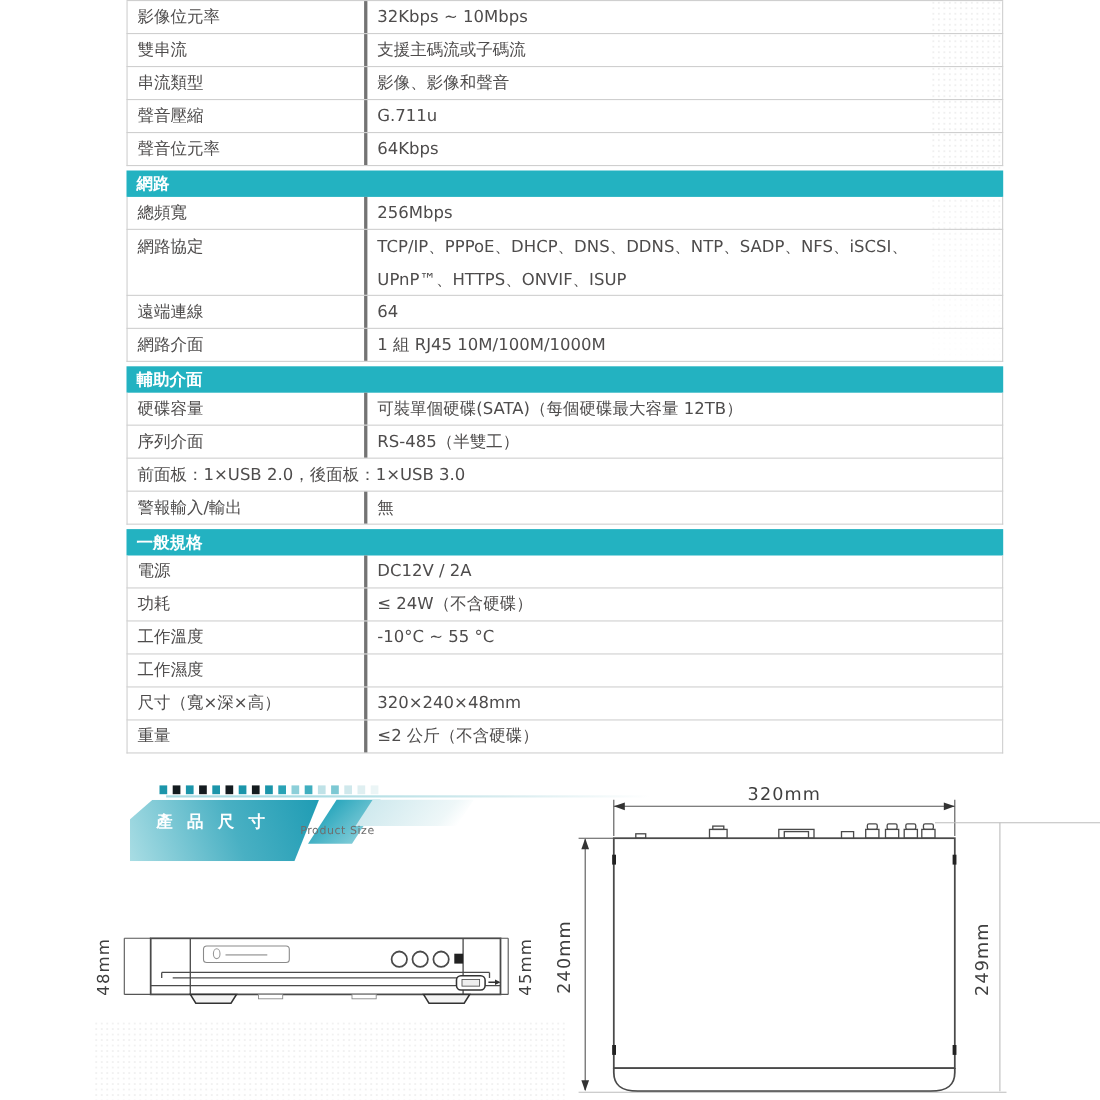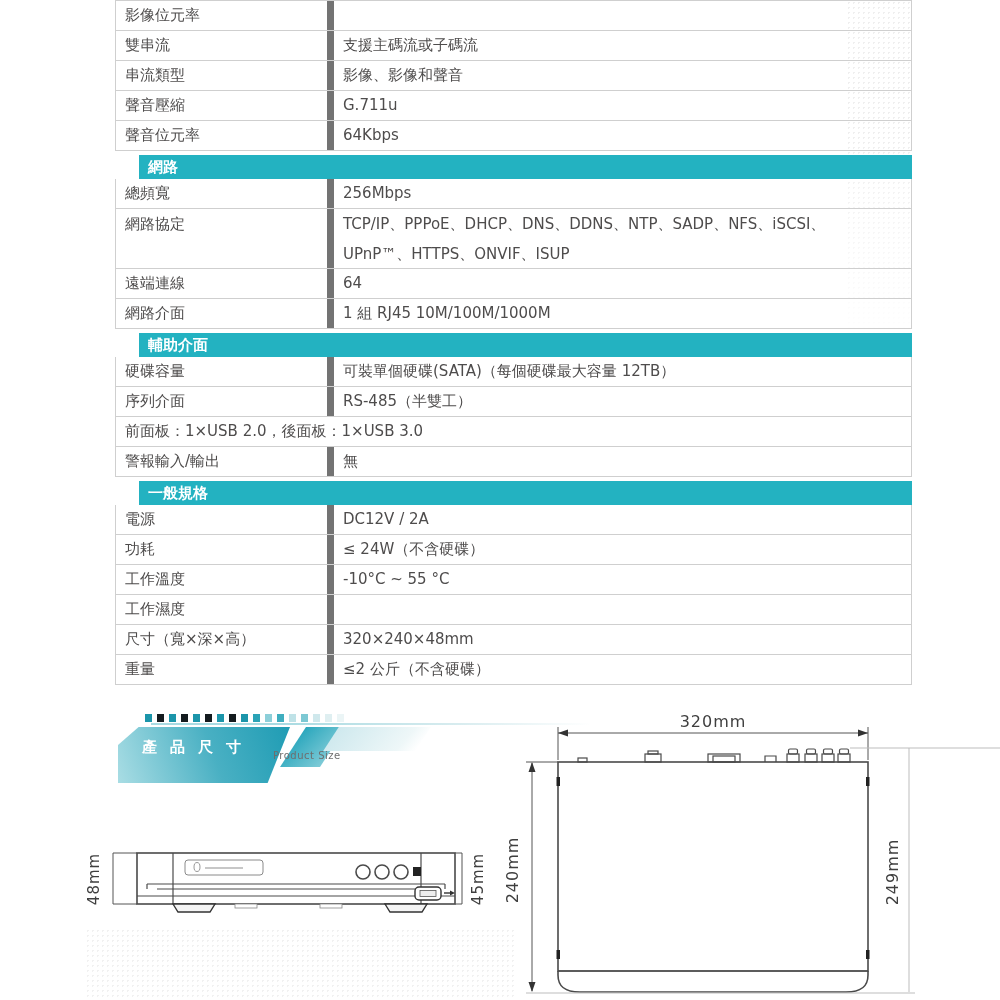--- a/index.html
+++ b/index.html
@@ -26,32 +26,32 @@
     color:#4e4c4c;font-size:15px;
   }
   .spec-table .row{
     display:flex;box-sizing:border-box;height:30px;
     border-bottom:1px solid #cfcfcf;border-left:1px solid #cfcfcf;border-right:1px solid #cfcfcf;
     background:transparent;
   }
   .spec-table .row.dbl{height:60px;justify-content:flex-end;}
   .spec-table .lbl{
     box-sizing:border-box;width:218px;flex:0 0 218px;
-    border-right:7px solid #737373;
+    border-right:3px solid #737373;
     padding-left:9px;line-height:29px;white-space:nowrap;overflow:hidden;
   }
   .spec-table .val{
     box-sizing:border-box;flex:1;padding-left:9px;line-height:29px;white-space:nowrap;overflow:hidden;
   }
   .spec-table .dbl .lbl,.spec-table .dbl .val{line-height:30px;}
   .spec-table .dbl .val div{line-height:30px;}
   .spec-table .sec{
     box-sizing:border-box;height:24px;margin-top:4px;
     background:#23b2c1;color:#ffffff;font-weight:bold;
-    padding-left:9px;line-height:24px;font-size:15px;margin-left:24px;
+    padding-left:9px;line-height:24px;font-size:15px;
   }
 
   
   .banner-wrap{position:absolute;left:115px;top:703px;width:400px;height:95px;}
   .sq-row{position:absolute;left:30px;top:11px;display:flex;gap:5px;}
   .sq-row span{width:7px;height:8px;display:block;}
   .fade-line{
     position:absolute;left:36px;top:20px;width:440px;height:2px;
     background:linear-gradient(to right,#a9dbe2 30%,#d8ecef 70%,transparent);
   }
@@ -90,20 +90,21 @@
 </style>
 </head>
 <body>
 
 <div class="dots tr"></div>
 <div class="dots bl"></div>
 
 <div class="spec-table">
     <div class="row">
       <div class="lbl">影像位元率</div>
+      <div class="val">32Kbps ~ 10Mbps</div>
     </div>
     <div class="row">
       <div class="lbl">雙串流</div>
       <div class="val">支援主碼流或子碼流</div>
     </div>
     <div class="row">
       <div class="lbl">串流類型</div>
       <div class="val">影像、影像和聲音</div>
     </div>
     <div class="row">

